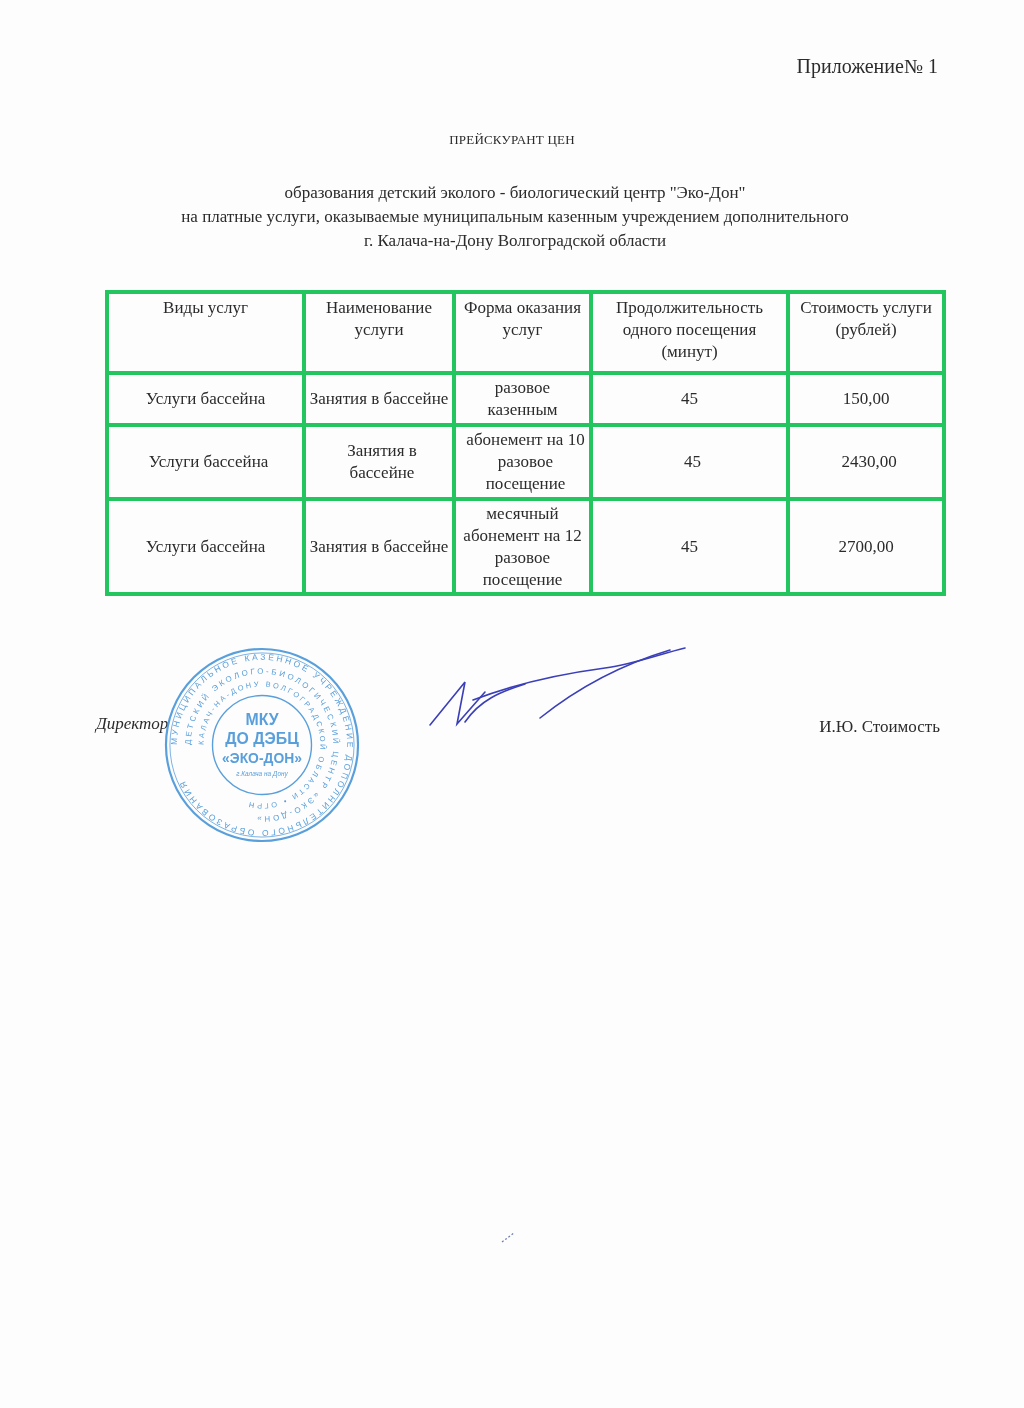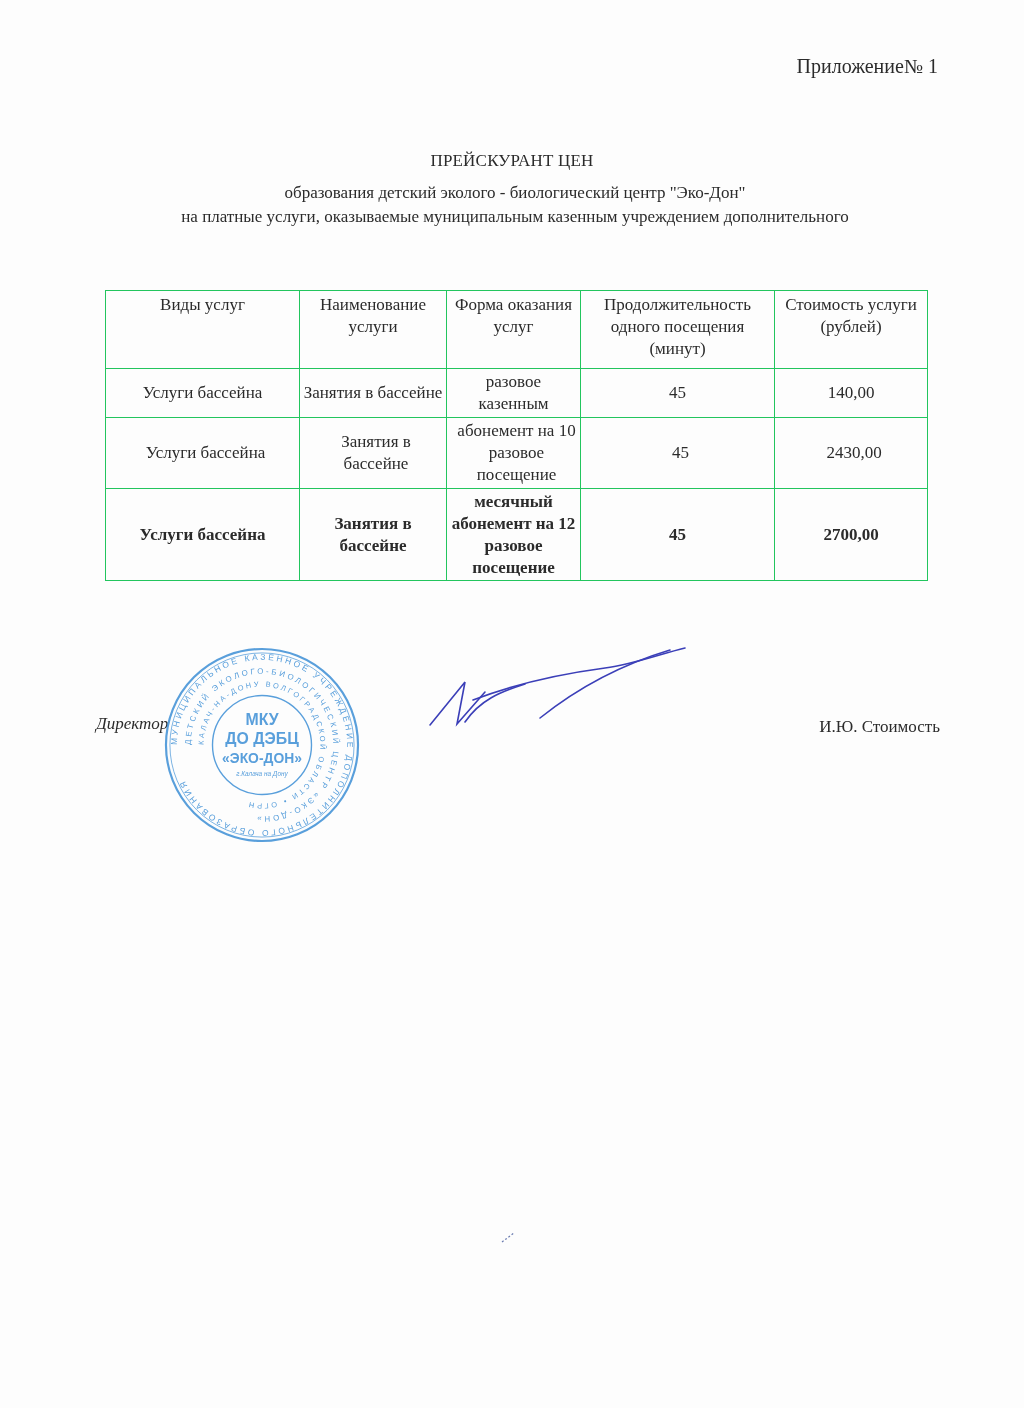--- a/index.html
+++ b/index.html
@@ -2,65 +2,66 @@
 <html><head>
 <meta charset="utf-8">
 <style>
   html, body { margin: 0; padding: 0; }
   body {
     width: 1024px; height: 1408px; background: #fdfdfd;
     font-family: "Liberation Serif", "DejaVu Serif", serif;
     color: #2b2b2b; position: relative; overflow: hidden;
   }
   .annex { position: absolute; top: 55px; right: 86px; font-size: 20px; }
-  .title { position: absolute; top: 151px; left: 0; width: 1024px; text-align: center; font-size: 17px; letter-spacing: 0.2px; }
+  .title { position: absolute; top: 132px; left: 0; width: 1024px; text-align: center; font-size: 13px; letter-spacing: 0.2px; }
   .subtitle { position: absolute; top: 181px; left: 100px; width: 830px; text-align: center; font-size: 17px; line-height: 24px; }
   table.prices {
     position: absolute; top: 290px; left: 105px; border-collapse: collapse;
     font-size: 17px; line-height: 22px; text-align: center;
   }
   table.prices td, table.prices th {
-    border: 1px solid #22c55e; font-weight: normal; padding: 0 2px; vertical-align: middle;
+    border: 4px solid #22c55e; font-weight: normal; padding: 0 2px; vertical-align: middle;
   }
   table.prices th { vertical-align: top; padding-top: 3px; height: 74px; }
   .c1 { width: 189px; } .c2 { width: 142px; } .c3 { width: 129px; } .c4 { width: 189px; margin-top: 37px; } .c5 { width: 148px; }
-  tr.r1 td { height: 48px; } tr.r2 td { height: 70px; padding-left: 8px; } tr.r3 td { height: 91px; font-weight: bold; }
+  tr.r1 td { height: 48px; } tr.r2 td { height: 70px; padding-left: 8px; } tr.r3 td { height: 91px; }
   .director-label { position: absolute; top: 714px; left: 96px; font-size: 17px; font-style: italic; }
   .director-name { position: absolute; top: 717px; right: 84px; font-size: 17px; }
   .stamp { position: absolute; top: 646px; left: 163px; width: 198px; height: 198px; }
   .signature { position: absolute; top: 640px; left: 425px; width: 270px; height: 100px; }
   .speck { position: absolute; top: 1228px; left: 494px; width: 30px; height: 20px; }
 </style>
 </head>
 <body>
 
 <div class="annex">Приложение№ 1</div>
 
 <div class="title">ПРЕЙСКУРАНТ ЦЕН</div>
 
 <div class="subtitle">
   <div>образования детский эколого - биологический центр "Эко-Дон"</div>
   <div>на платные услуги, оказываемые муниципальным казенным учреждением дополнительного</div>
+  <div>г. Калача-на-Дону Волгоградской области</div>
 </div>
 
 <table class="prices">
   <tbody>
       <tr>
     <th class="c1">Виды услуг</th>
     <th class="c2">Наименование услуги</th>
     <th class="c3">Форма оказания услуг</th>
     <th class="c4">Продолжительность одного посещения (минут)</th>
     <th class="c5">Стоимость услуги (рублей)</th>
   </tr>
   <tr class="r1">
     <td>Услуги бассейна</td>
     <td>Занятия в бассейне</td>
     <td>разовое казенным</td>
     <td>45</td>
-    <td>140,00</td>
+    <td>150,00</td>
   </tr>
   <tr class="r2">
     <td>Услуги бассейна</td>
     <td>Занятия в бассейне</td>
     <td>абонемент на 10 разовое посещение</td>
     <td>45</td>
     <td>2430,00</td>
   </tr>
   <tr class="r3">
     <td>Услуги бассейна</td>

